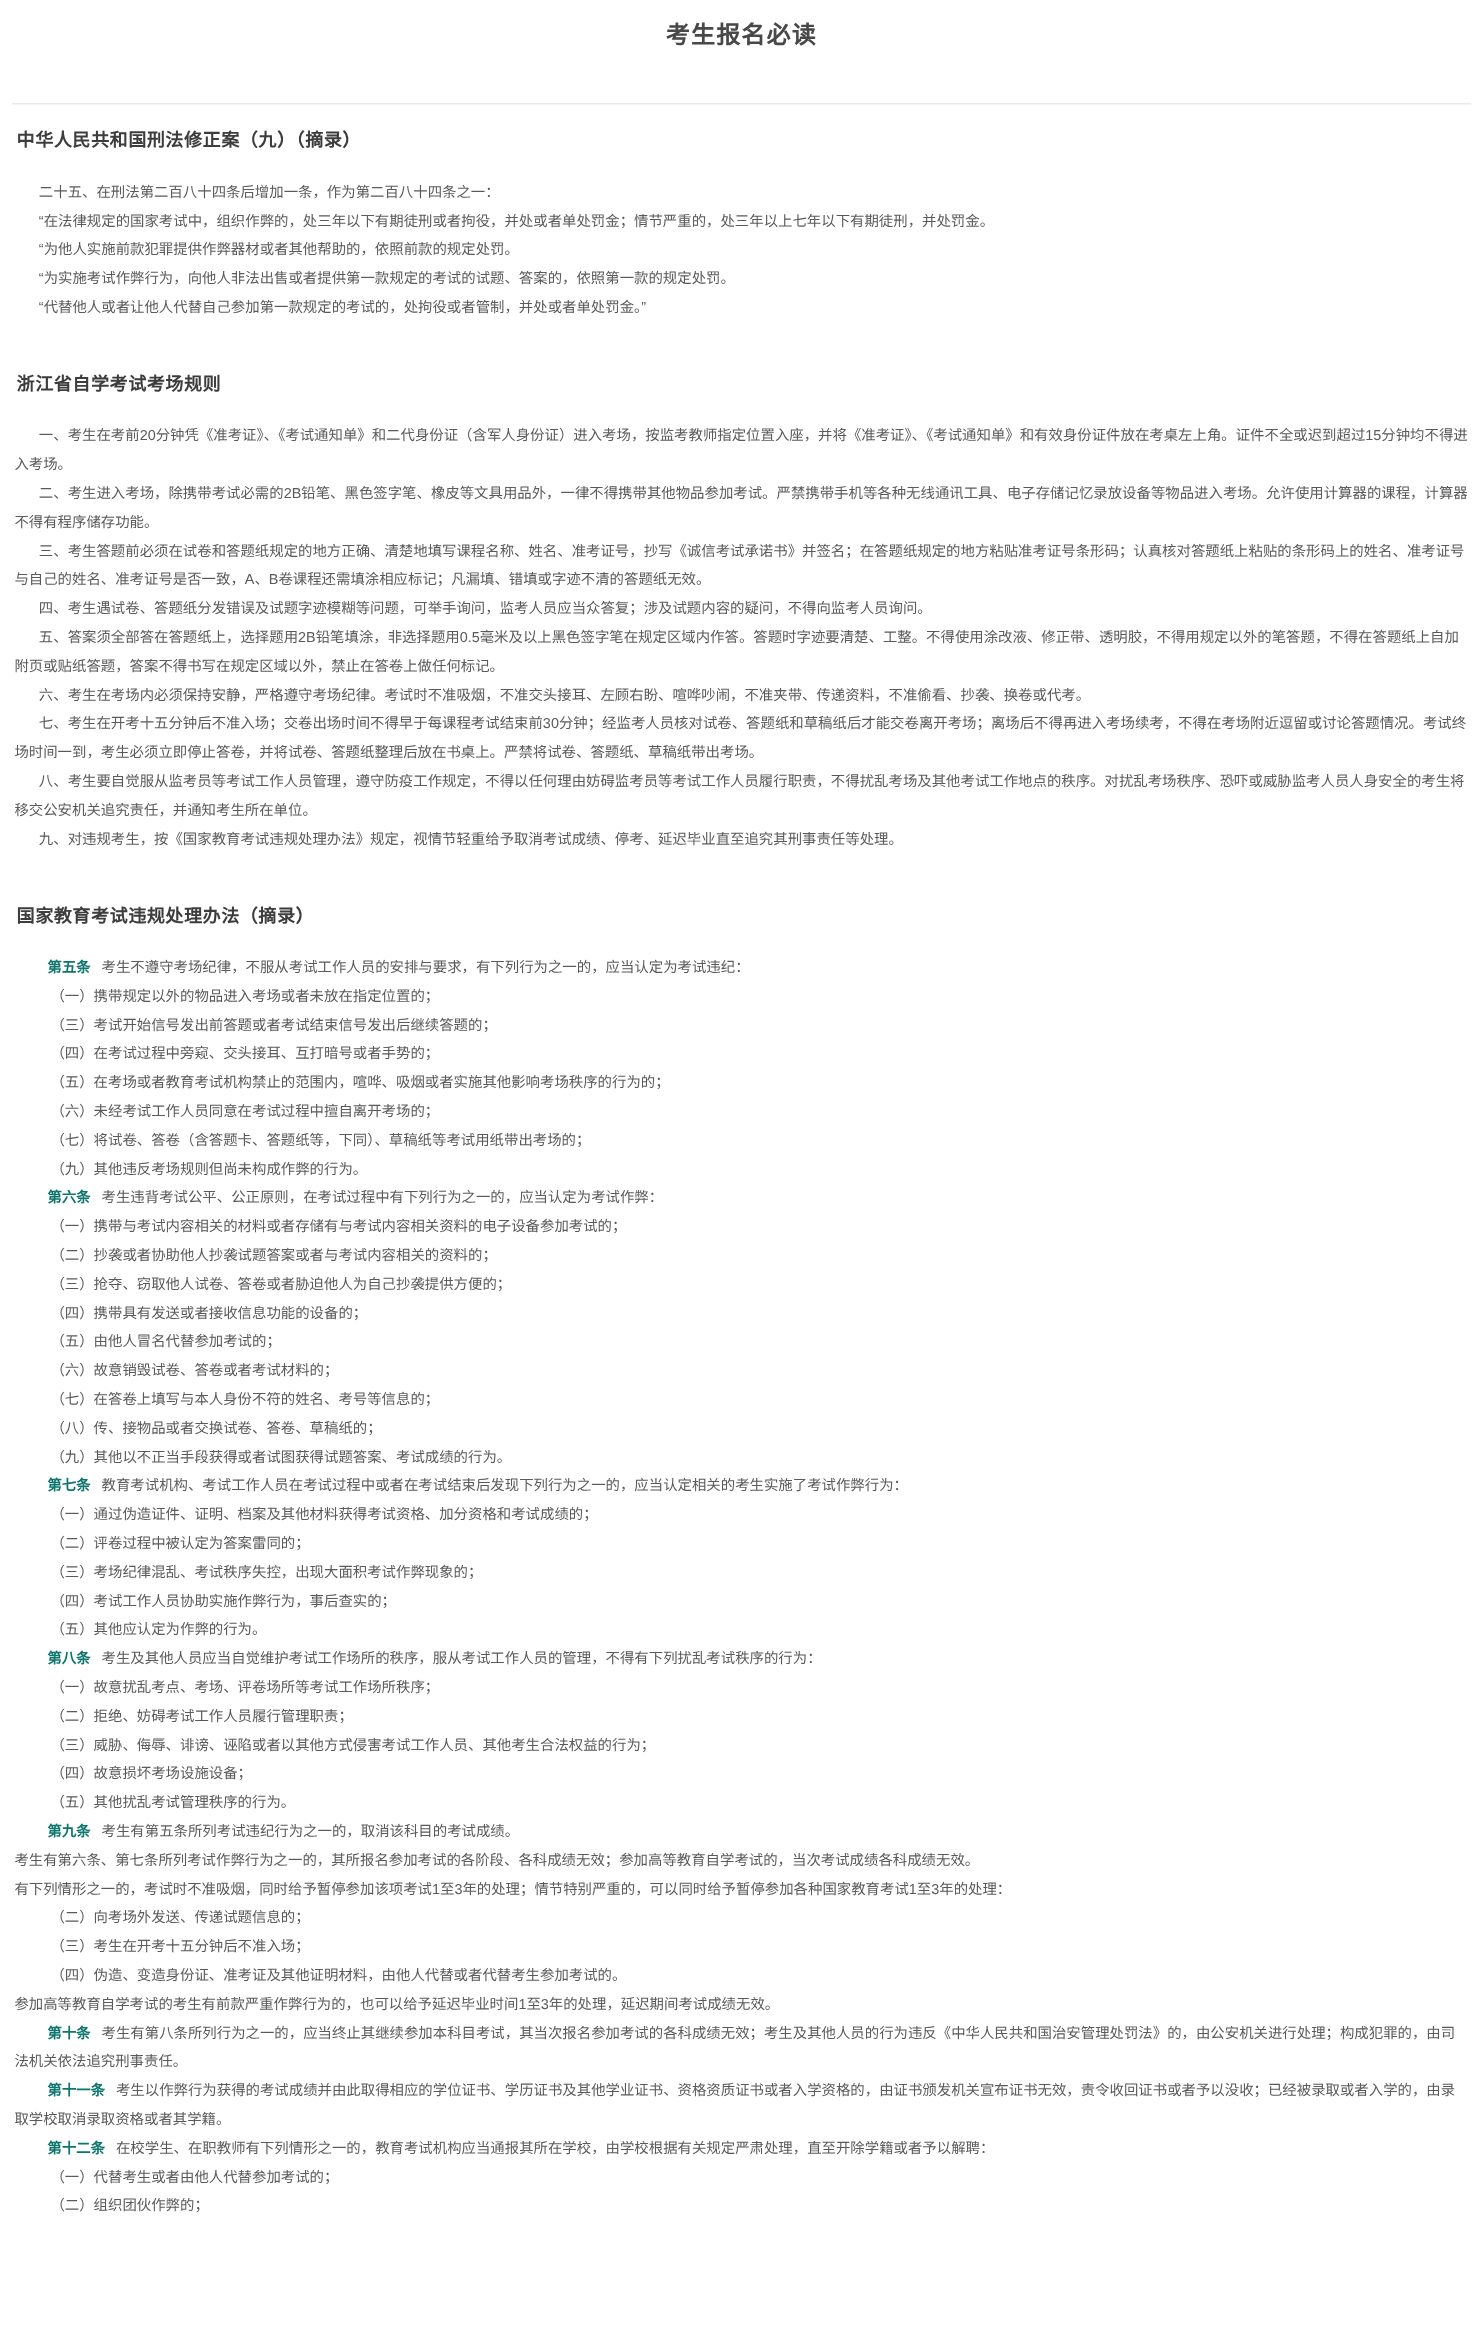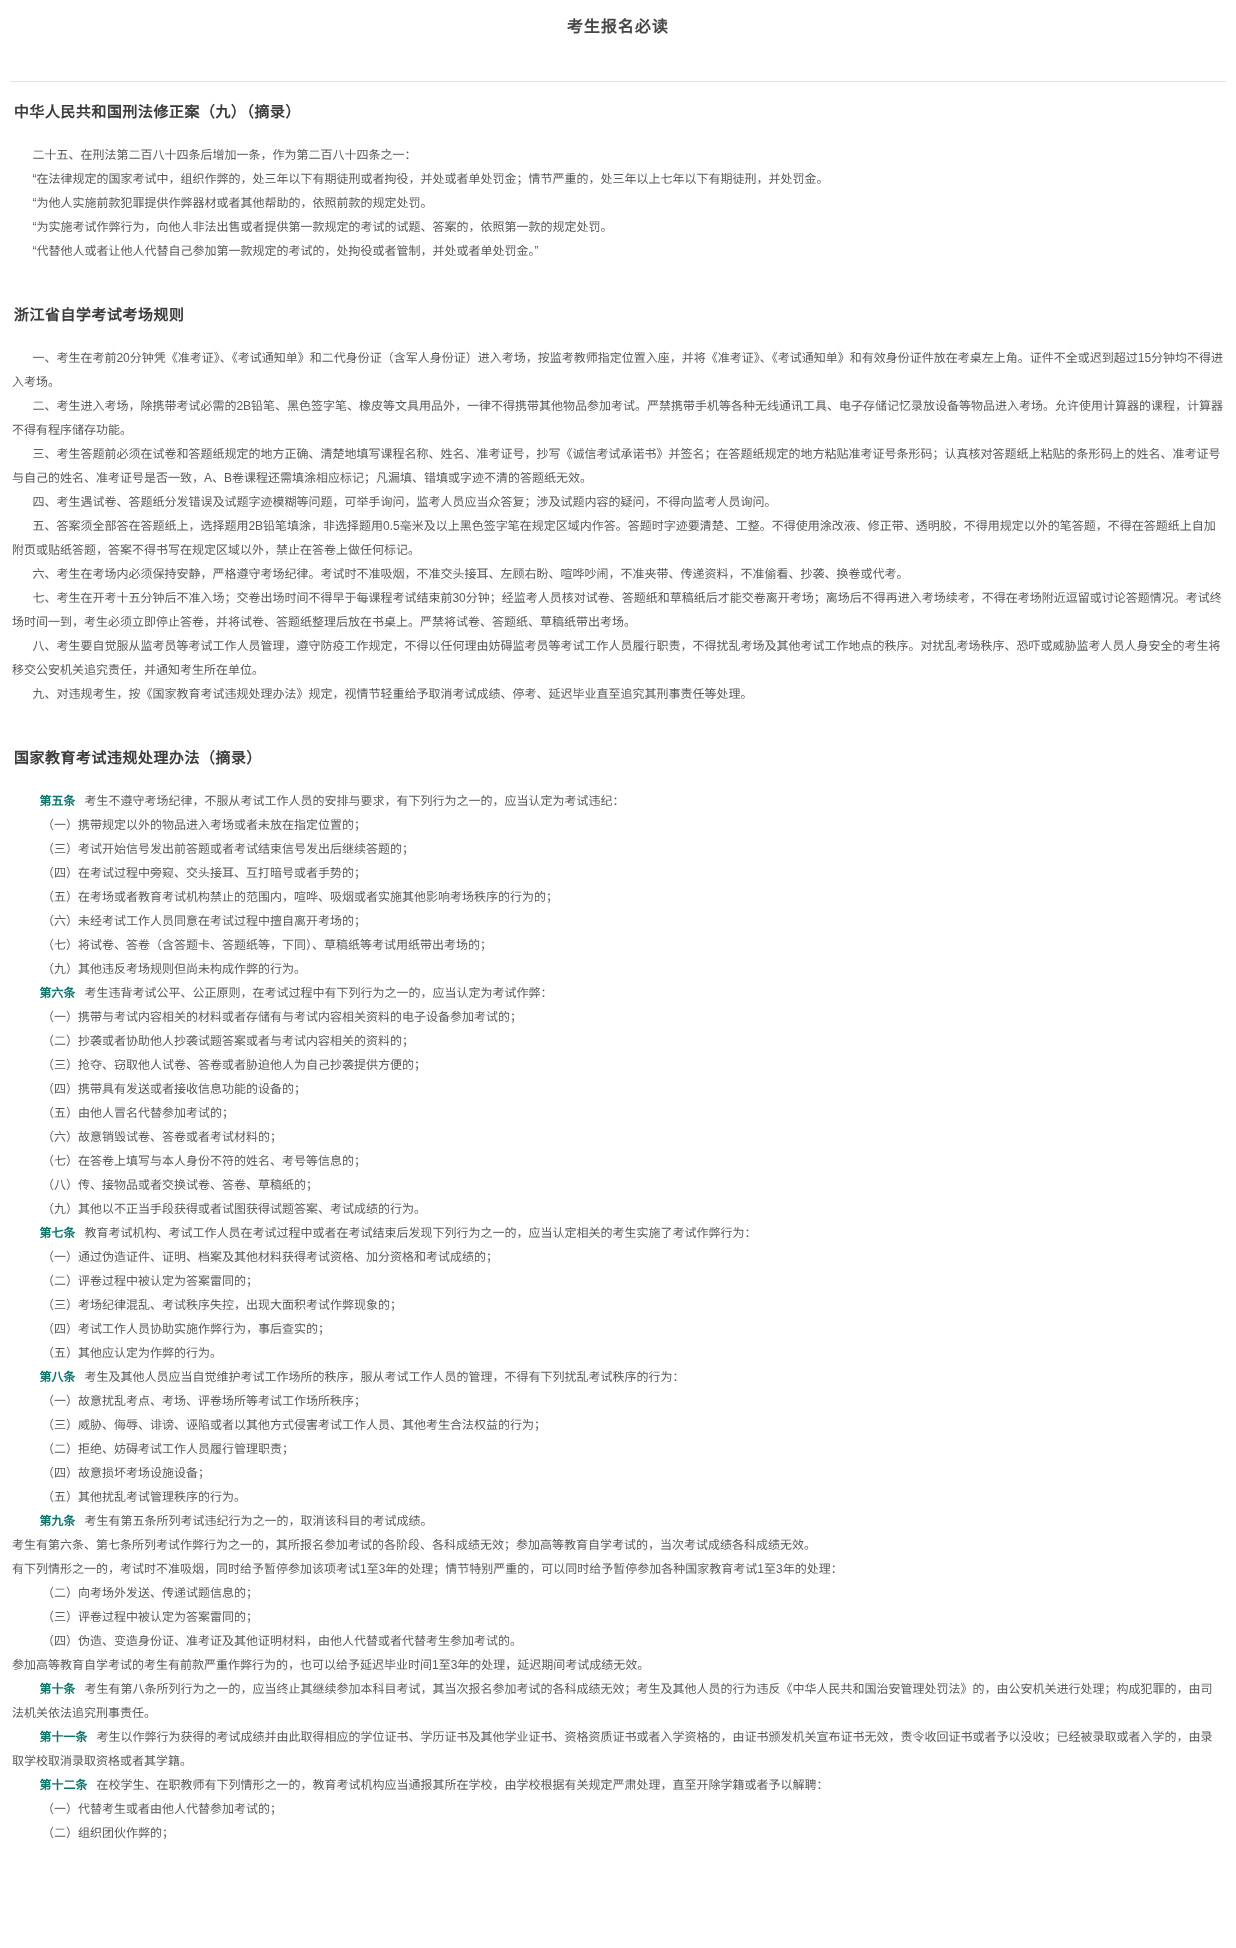--- a/index.html
+++ b/index.html
@@ -8,21 +8,21 @@
     --link_blue:#74a3d6;
     --check_red:#d9261c;
   }
   html,body{margin:0;padding:0;background:#ffffff;}
   body{
     width:1236px;min-height:1948px;
     font-family:"Liberation Sans","DejaVu Sans",sans-serif;
     color:#5a5a5a;position:relative;box-sizing:border-box;
   }
   .page-title{
-    text-align:center;font-size:16px;font-weight:bold;color:#484848;
+    text-align:center;font-size:20px;font-weight:bold;color:#484848;
     padding-top:13px;letter-spacing:1px;
   }
   .content{margin:0 10px;}
   .sections-wrap{border-top:1px solid #e4e4e4;margin-top:44px;padding-top:2px;}
   .section{margin-bottom:40px;}
   .section:last-child{margin-bottom:14px;}
   .section-title{
     font-size:15px;font-weight:bold;color:#3d3d3d;
     margin:16px 0 22px 4px;letter-spacing:0.5px;
   }
@@ -81,29 +81,29 @@
         <p class="blk item">（八）传、接物品或者交换试卷、答卷、草稿纸的；</p>
         <p class="blk item">（九）其他以不正当手段获得或者试图获得试题答案、考试成绩的行为。</p>
         <p class="blk article"><b class="art-num">第七条</b>教育考试机构、考试工作人员在考试过程中或者在考试结束后发现下列行为之一的，应当认定相关的考生实施了考试作弊行为：</p>
         <p class="blk item">（一）通过伪造证件、证明、档案及其他材料获得考试资格、加分资格和考试成绩的；</p>
         <p class="blk item">（二）评卷过程中被认定为答案雷同的；</p>
         <p class="blk item">（三）考场纪律混乱、考试秩序失控，出现大面积考试作弊现象的；</p>
         <p class="blk item">（四）考试工作人员协助实施作弊行为，事后查实的；</p>
         <p class="blk item">（五）其他应认定为作弊的行为。</p>
         <p class="blk article"><b class="art-num">第八条</b>考生及其他人员应当自觉维护考试工作场所的秩序，服从考试工作人员的管理，不得有下列扰乱考试秩序的行为：</p>
         <p class="blk item">（一）故意扰乱考点、考场、评卷场所等考试工作场所秩序；</p>
+        <p class="blk item">（二）拒绝、妨碍考试工作人员履行管理职责；</p>
         <p class="blk item">（三）威胁、侮辱、诽谤、诬陷或者以其他方式侵害考试工作人员、其他考生合法权益的行为；</p>
-        <p class="blk item">（二）拒绝、妨碍考试工作人员履行管理职责；</p>
         <p class="blk item">（四）故意损坏考场设施设备；</p>
         <p class="blk item">（五）其他扰乱考试管理秩序的行为。</p>
         <p class="blk article"><b class="art-num">第九条</b>考生有第五条所列考试违纪行为之一的，取消该科目的考试成绩。</p>
         <p class="blk flush">考生有第六条、第七条所列考试作弊行为之一的，其所报名参加考试的各阶段、各科成绩无效；参加高等教育自学考试的，当次考试成绩各科成绩无效。</p>
         <p class="blk flush">有下列情形之一的，考试时不准吸烟，同时给予暂停参加该项考试1至3年的处理；情节特别严重的，可以同时给予暂停参加各种国家教育考试1至3年的处理：</p>
         <p class="blk item">（二）向考场外发送、传递试题信息的；</p>
-        <p class="blk item">（三）评卷过程中被认定为答案雷同的；</p>
+        <p class="blk item">（三）考生在开考十五分钟后不准入场；</p>
         <p class="blk item">（四）伪造、变造身份证、准考证及其他证明材料，由他人代替或者代替考生参加考试的。</p>
         <p class="blk flush">参加高等教育自学考试的考生有前款严重作弊行为的，也可以给予延迟毕业时间1至3年的处理，延迟期间考试成绩无效。</p>
         <p class="blk article"><b class="art-num">第十条</b>考生有第八条所列行为之一的，应当终止其继续参加本科目考试，其当次报名参加考试的各科成绩无效；考生及其他人员的行为违反《中华人民共和国治安管理处罚法》的，由公安机关进行处理；构成犯罪的，由司法机关依法追究刑事责任。</p>
         <p class="blk article"><b class="art-num">第十一条</b>考生以作弊行为获得的考试成绩并由此取得相应的学位证书、学历证书及其他学业证书、资格资质证书或者入学资格的，由证书颁发机关宣布证书无效，责令收回证书或者予以没收；已经被录取或者入学的，由录取学校取消录取资格或者其学籍。</p>
         <p class="blk article"><b class="art-num">第十二条</b>在校学生、在职教师有下列情形之一的，教育考试机构应当通报其所在学校，由学校根据有关规定严肃处理，直至开除学籍或者予以解聘：</p>
         <p class="blk item">（一）代替考生或者由他人代替参加考试的；</p>
         <p class="blk item">（二）组织团伙作弊的；</p>
       </section>
     </div>
 

